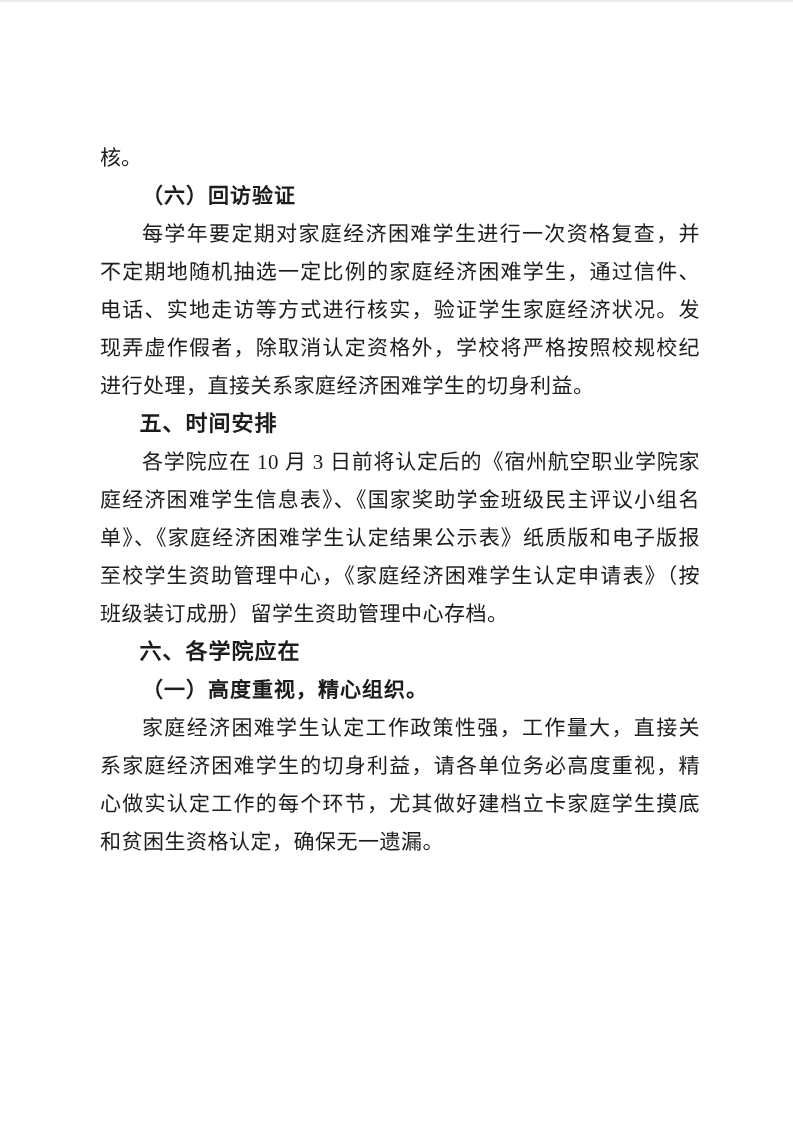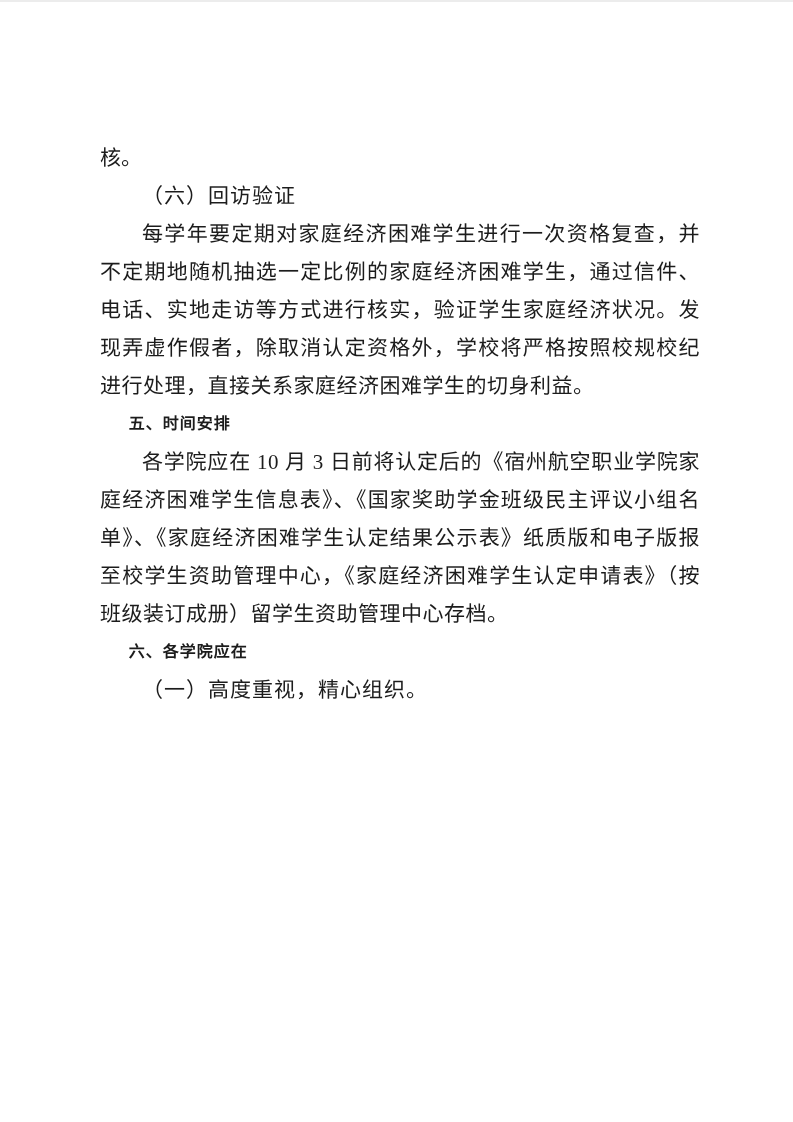--- a/index.html
+++ b/index.html
@@ -44,26 +44,27 @@
   }
   
   .p-body {
     text-indent: 2em;
     letter-spacing: 0.5px;
   }
   
   .p-kaiti {
     text-indent: 2em;
     letter-spacing: 1px;
+    font-weight: bold;
   }
   
   .h-section {
     font-family: "Liberation Sans", "DejaVu Sans", sans-serif;
     font-weight: 700;
-    font-size: 16px;
+    font-size: 22px;
     line-height: 38px;
     text-indent: 1.8em;
     letter-spacing: 1px;
   }
 </style>
 </head>
 <body>
 
 <div class="page">
   <div class="content">
@@ -76,15 +77,16 @@
     <p class="p-body">每学年要定期对家庭经济困难学生进行一次资格复查，并不定期地随机抽选一定比例的家庭经济困难学生，通过信件、电话、实地走访等方式进行核实，验证学生家庭经济状况。发现弄虚作假者，除取消认定资格外，学校将严格按照校规校纪进行处理，直接关系家庭经济困难学生的切身利益。</p>
 
     <h2 class="h-section">五、时间安排</h2>
 
     <p class="p-body">各学院应在 10 月 3 日前将认定后的《宿州航空职业学院家庭经济困难学生信息表》、《国家奖助学金班级民主评议小组名单》、《家庭经济困难学生认定结果公示表》纸质版和电子版报至校学生资助管理中心，《家庭经济困难学生认定申请表》（按班级装订成册）留学生资助管理中心存档。</p>
 
     <h2 class="h-section">六、各学院应在</h2>
 
     <p class="p-kaiti">（一）高度重视，精心组织。</p>
 
+    <p class="p-body">家庭经济困难学生认定工作政策性强，工作量大，直接关系家庭经济困难学生的切身利益，请各单位务必高度重视，精心做实认定工作的每个环节，尤其做好建档立卡家庭学生摸底和贫困生资格认定，确保无一遗漏。</p>
 
   </div>
 </div>
 
 </body></html>

